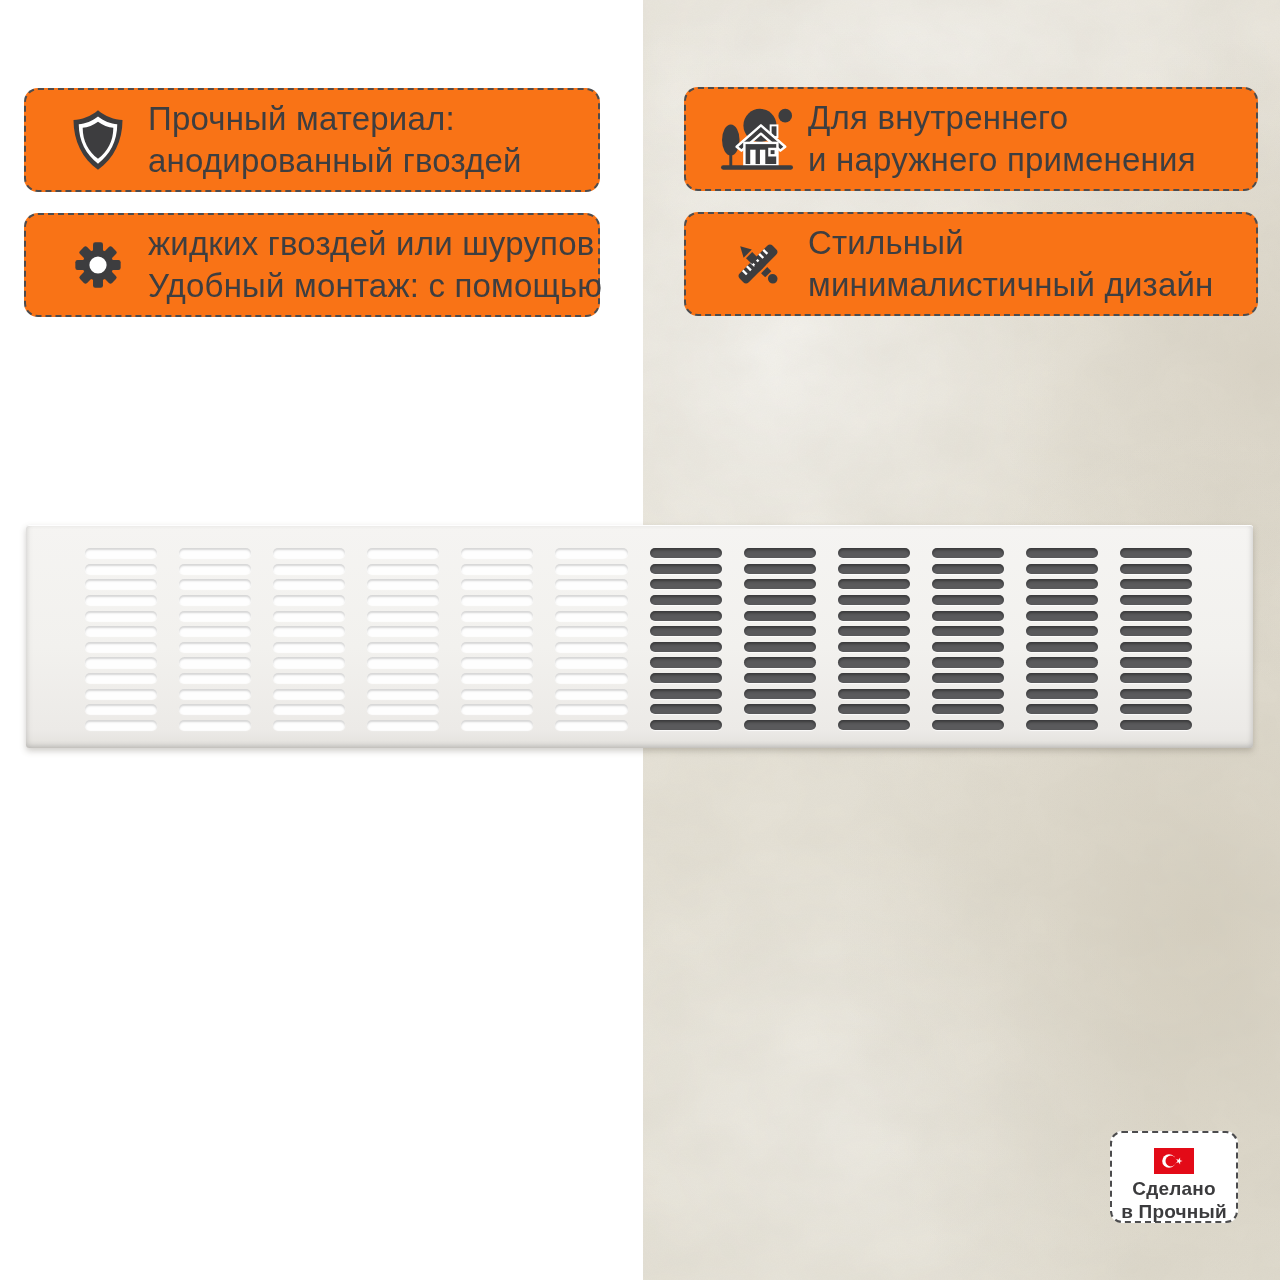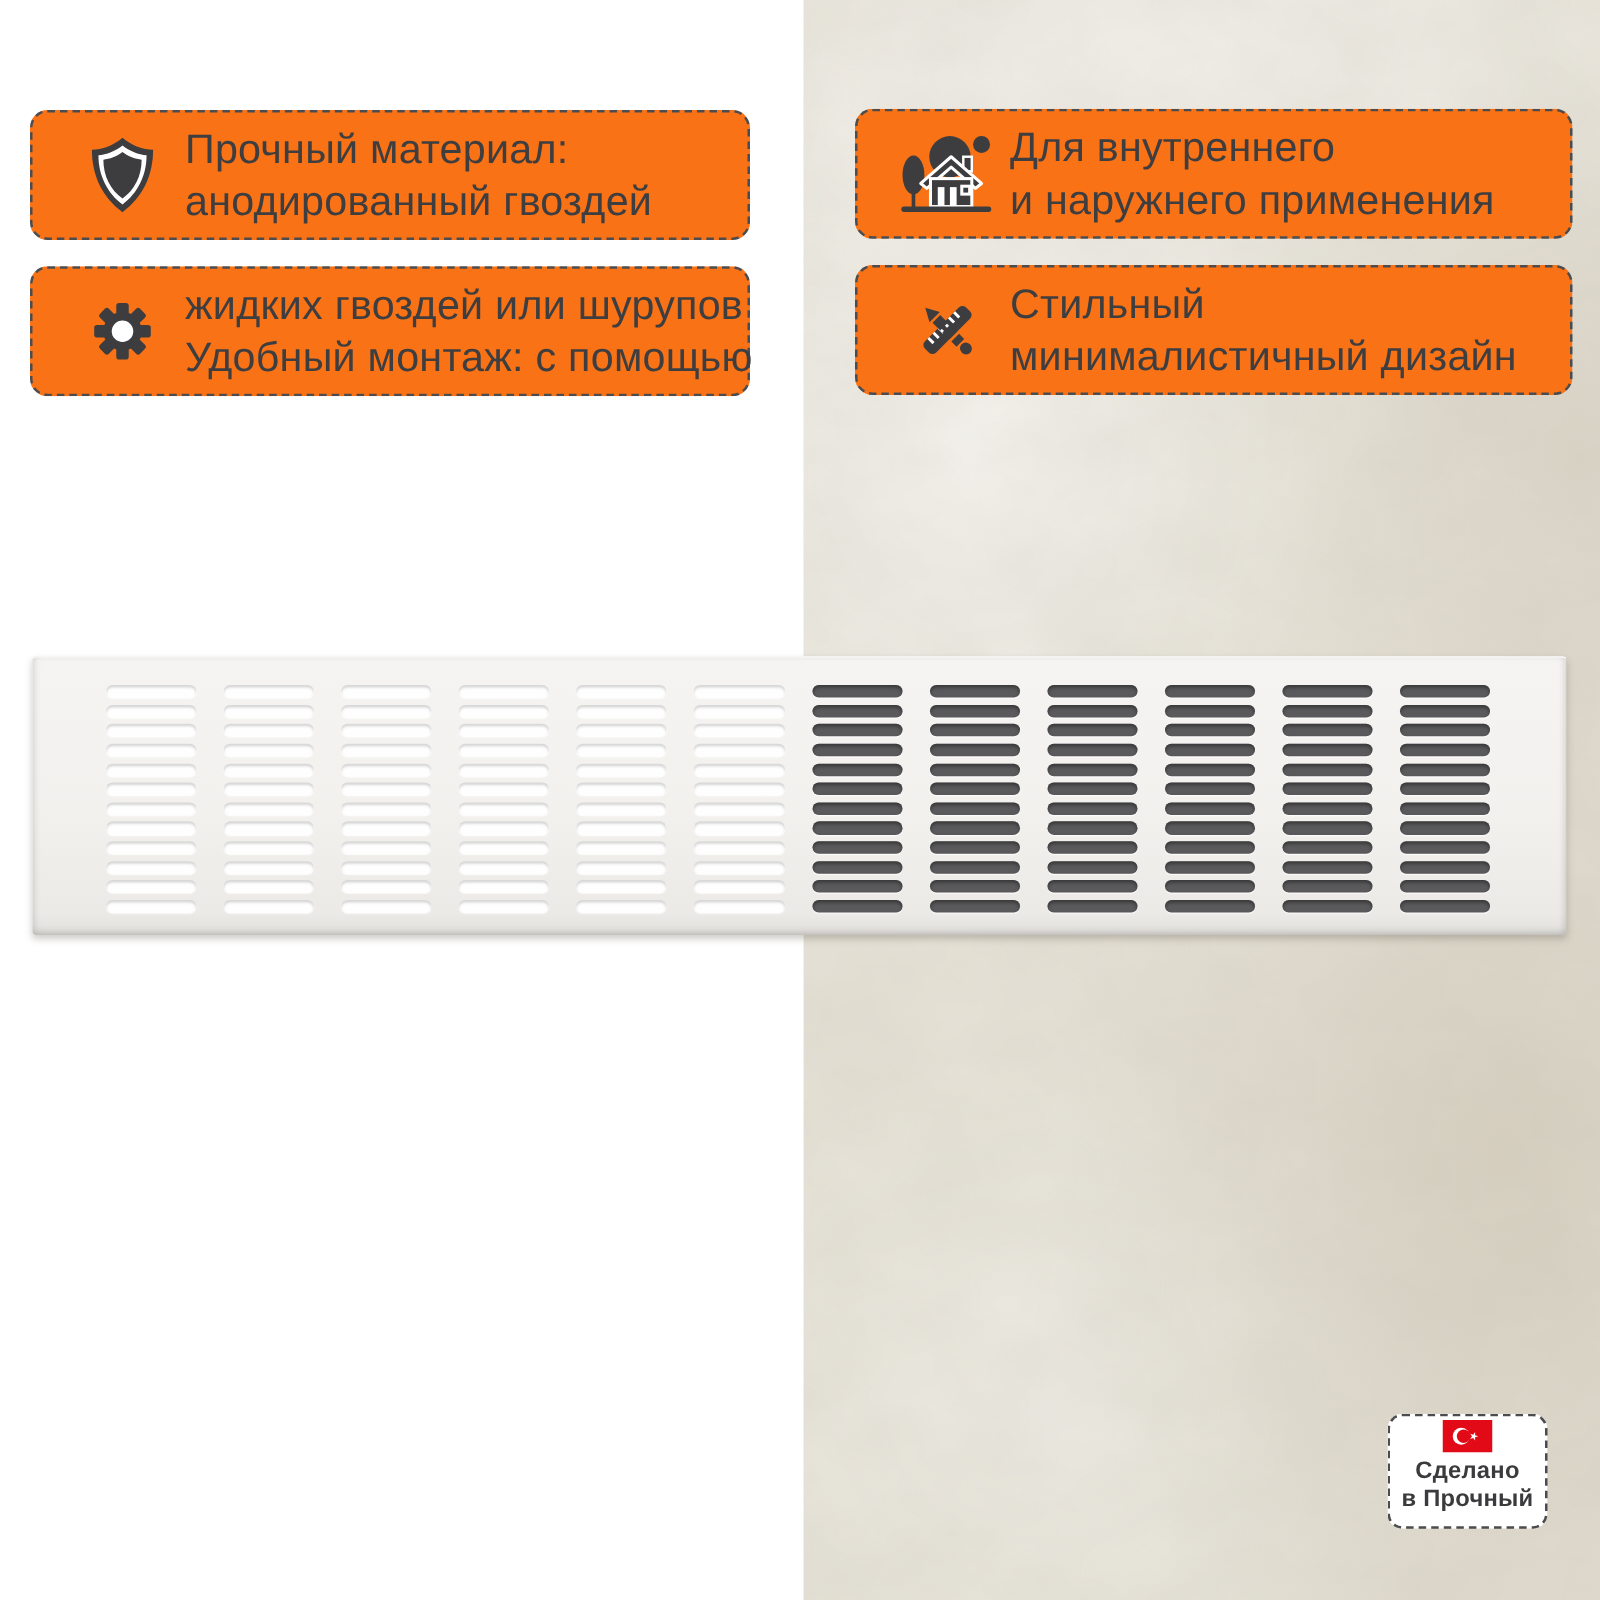--- a/index.html
+++ b/index.html
@@ -60,21 +60,21 @@
   .slot.dark {
     background:#5a5a5c;
     box-shadow: inset 0 2px 3px rgba(0,0,0,0.38), 0 1px 1px rgba(255,255,255,0.8);
   }
 
   
   .badge {
     position:absolute; left:1110px; top:1131px; width:128px; height:92px; box-sizing:border-box;
     background:#ffffff; border:2px dashed #4c4c4e; border-radius:12px;
     display:flex; flex-direction:column; align-items:center;
-    padding-top:3px;
+    padding-top:15px;
   }
   .badge .flag { display:block; line-height:0; margin-bottom:3px; }
   .badge .bl { display:block; font-weight:bold; font-size:19px; line-height:23px; color:#3b3b3d; letter-spacing:0.2px; }
 
   .icon-svg { display:block; }
 </style>
 </head>
 <body>
 
 <div class="canvas">

